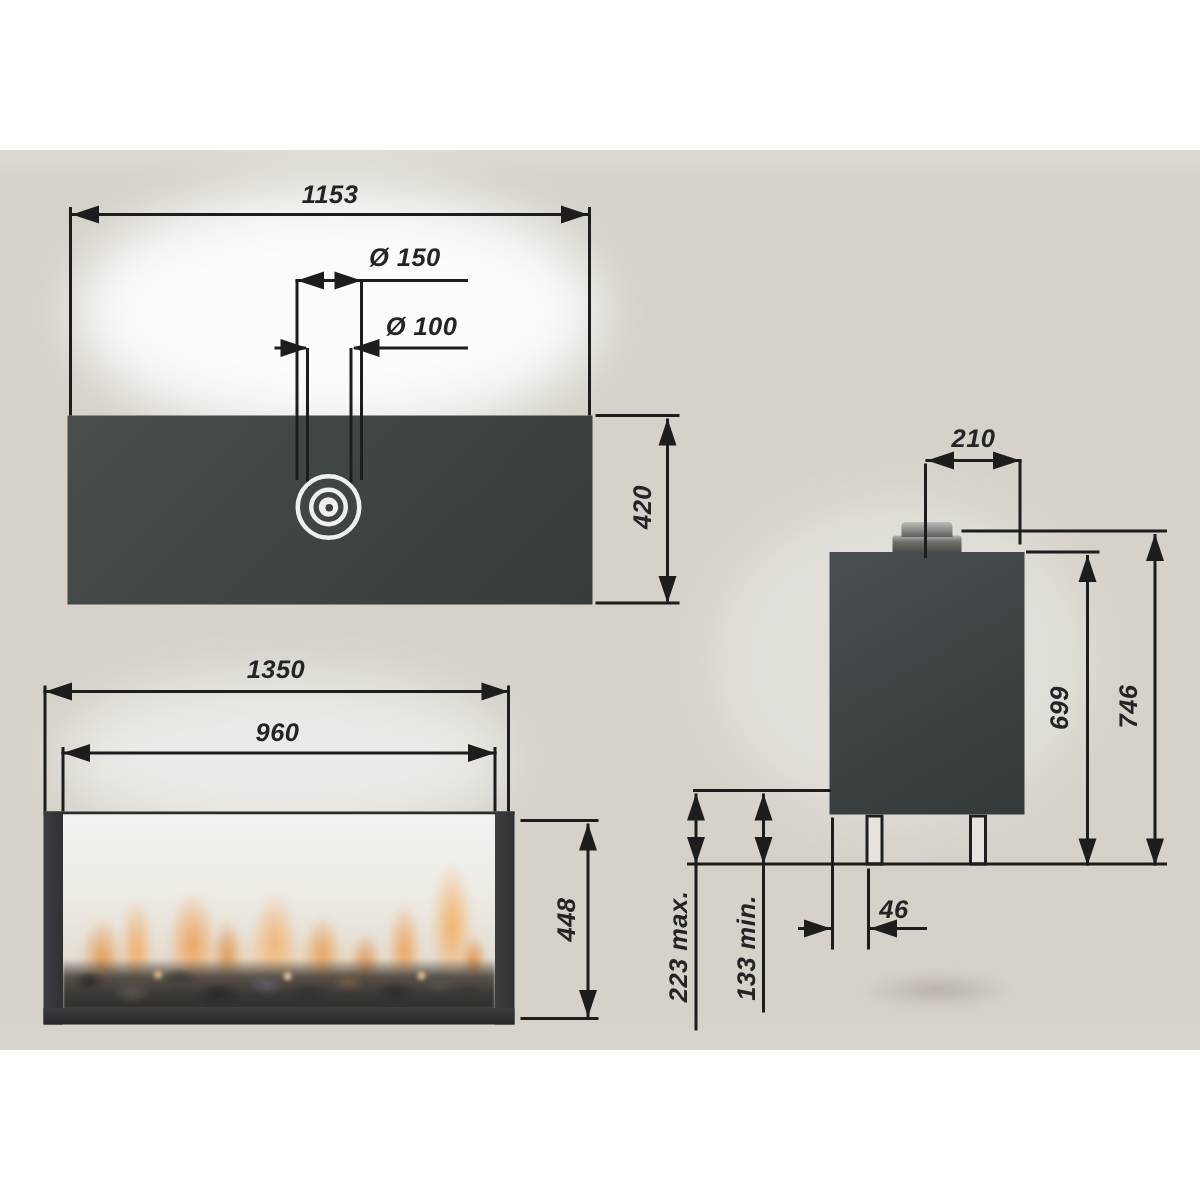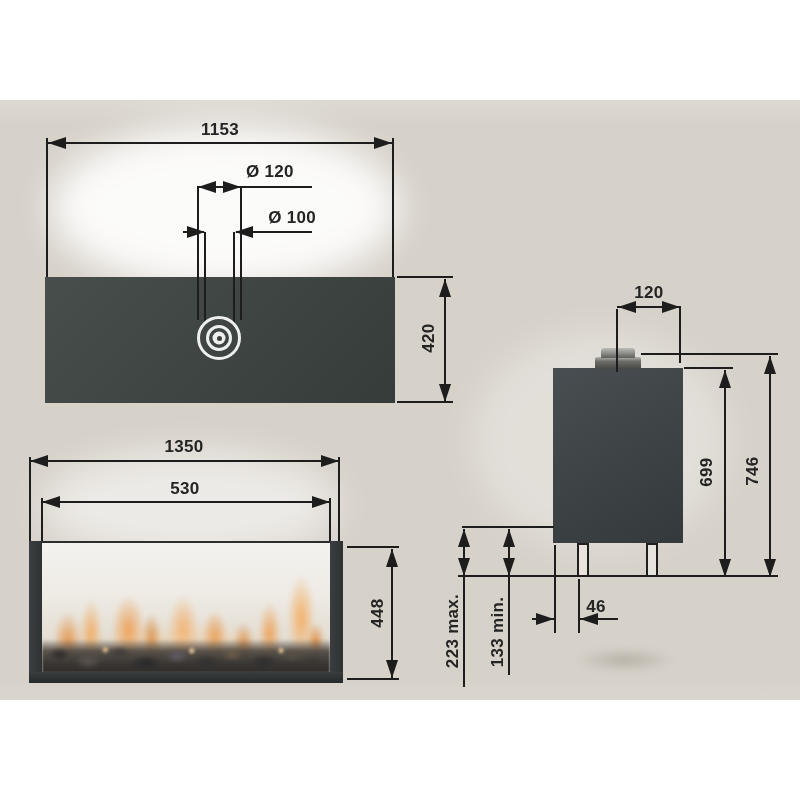--- a/index.html
+++ b/index.html
@@ -1,17 +1,17 @@
 <!DOCTYPE html>
 <html><head>
 <meta charset="utf-8">
 <style>
   html,body{margin:0;padding:0;background:#fff;}
   #stage{position:relative;width:800px;height:722px;background:#ffffff;overflow:hidden;
-         font-family:"Liberation Sans",sans-serif;}
+         font-family:"Liberation Sans",sans-serif;font-style:italic;}
   .paper{position:absolute;left:0;top:100px;width:800px;height:600px;
          background:linear-gradient(180deg,#dedad3 0%,#d6d1c9 4%,#d6d1c9 96%,#dad5ce 100%);}
   .glow{position:absolute;border-radius:50%;filter:blur(18px);pointer-events:none;}
   .glow.a{left:50px;top:125px;width:350px;height:165px;background:rgba(255,255,255,.9);}
   .glow.b{left:40px;top:450px;width:300px;height:110px;background:rgba(255,255,255,.55);}
   .glow.c{left:470px;top:330px;width:260px;height:220px;background:rgba(255,255,255,.30);}
   
   .hl{position:absolute;height:2px;background:#1d1d1d;}
   .vl{position:absolute;width:2px;background:#1d1d1d;}
   
@@ -115,29 +115,29 @@
       <div class="hl" style="left:47px;top:142px;width:346px"></div>
       <div class="ar l" style="left:48px;top:137px"></div>
       <div class="ar r" style="left:374px;top:137px"></div>
       <div class="dt" style="left:185px;top:120px;width:70px">1153</div>
     </div>
 
     <div>
       <div class="hl" style="left:197px;top:186px;width:115px"></div>
       <div class="ar l" style="left:198px;top:181px"></div>
       <div class="ar r" style="left:223px;top:181px"></div>
-      <div class="dt" style="left:246px;top:162px;width:70px;text-align:left">Ø 120</div>
+      <div class="dt" style="left:246px;top:162px;width:70px;text-align:left">Ø 150</div>
     </div>
 
     <div>
       <div class="hl" style="left:183px;top:231px;width:21px"></div>
       <div class="ar r" style="left:187px;top:226px"></div>
       <div class="hl" style="left:236px;top:231px;width:76px"></div>
       <div class="ar l" style="left:235px;top:226px"></div>
-      <div class="dt" style="left:246px;top:208px;width:70px;text-align:right">Ø 100</div>
+      <div class="dt" style="left:246px;top:208px;width:70px;text-align:center">Ø 100</div>
     </div>
 
     <div>
       <div class="hl" style="left:397px;top:276px;width:56px"></div>
       <div class="hl" style="left:397px;top:401px;width:56px"></div>
       <div class="vl" style="left:444px;top:279px;height:122px"></div>
       <div class="ar u" style="left:439px;top:279px"></div>
       <div class="ar d" style="left:439px;top:384px"></div>
       <div class="dt rot" style="left:399px;top:328px;width:60px">420</div>
     </div>
@@ -153,21 +153,21 @@
       <div class="ar r" style="left:321px;top:455px"></div>
       <div class="dt" style="left:149px;top:437px;width:70px">1350</div>
     </div>
 
     <div>
       <div class="vl" style="left:41px;top:498px;height:43px"></div>
       <div class="vl" style="left:329px;top:498px;height:43px"></div>
       <div class="hl" style="left:41px;top:501px;width:290px"></div>
       <div class="ar l" style="left:42px;top:496px"></div>
       <div class="ar r" style="left:312px;top:496px"></div>
-      <div class="dt" style="left:150px;top:479px;width:70px">530</div>
+      <div class="dt" style="left:150px;top:479px;width:70px">960</div>
     </div>
 
     <div class="fv-topline"></div>
     <div class="fv-bar" style="left:29px"></div>
     <div class="fv-bar" style="left:330px"></div>
     <div class="fv-int">
       <div class="flames"></div>
       <div class="logs"></div>
     </div>
     <div class="fv-base"></div>
@@ -190,21 +190,21 @@
     <div class="sv-leg" style="left:577px"></div>
     <div class="sv-leg" style="left:646px"></div>
 
     <div class="vl" style="left:616px;top:309px;height:63px"></div>
 
     <div>
       <div class="vl" style="left:679px;top:307px;height:56px"></div>
       <div class="hl" style="left:617px;top:306px;width:64px"></div>
       <div class="ar l" style="left:618px;top:301px"></div>
       <div class="ar r" style="left:662px;top:301px"></div>
-      <div class="dt" style="left:614px;top:283px;width:70px">120</div>
+      <div class="dt" style="left:614px;top:283px;width:70px">210</div>
     </div>
 
     <div class="hl" style="left:458px;top:575px;width:320px"></div>
     <div class="hl" style="left:462px;top:526px;width:92px"></div>
     <div class="hl" style="left:641px;top:353px;width:137px"></div>
     <div class="hl" style="left:684px;top:367px;width:49px"></div>
 
     <div>
       <div class="vl" style="left:724px;top:370px;height:207px"></div>
       <div class="ar u" style="left:719px;top:370px"></div>

